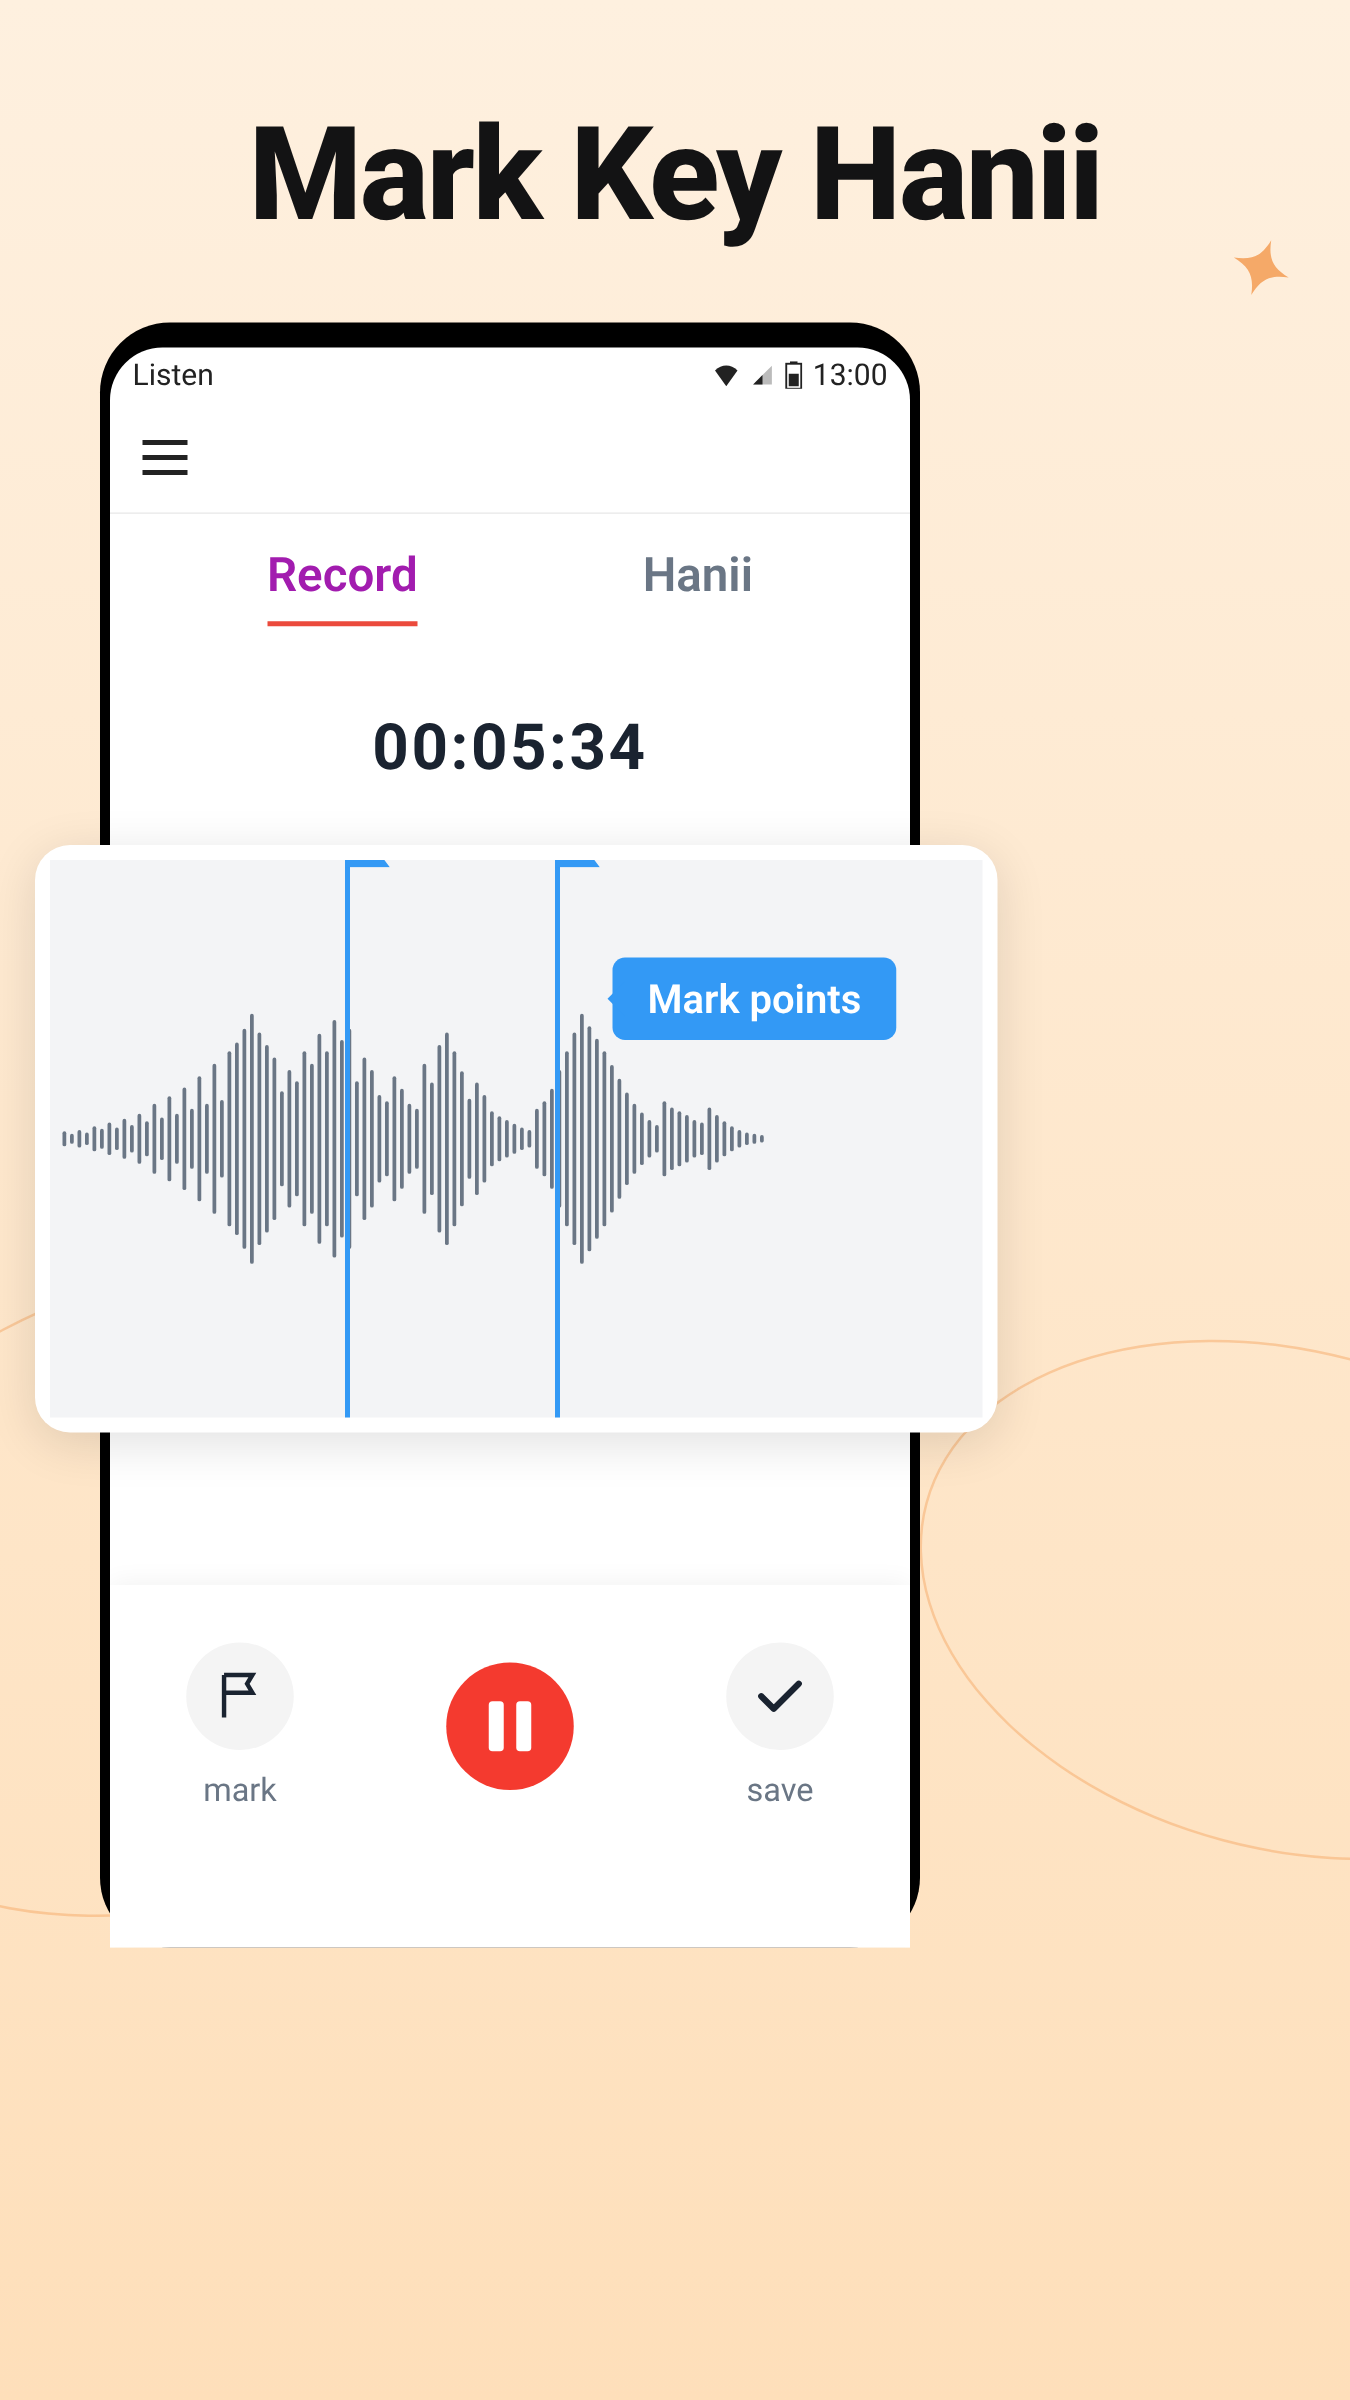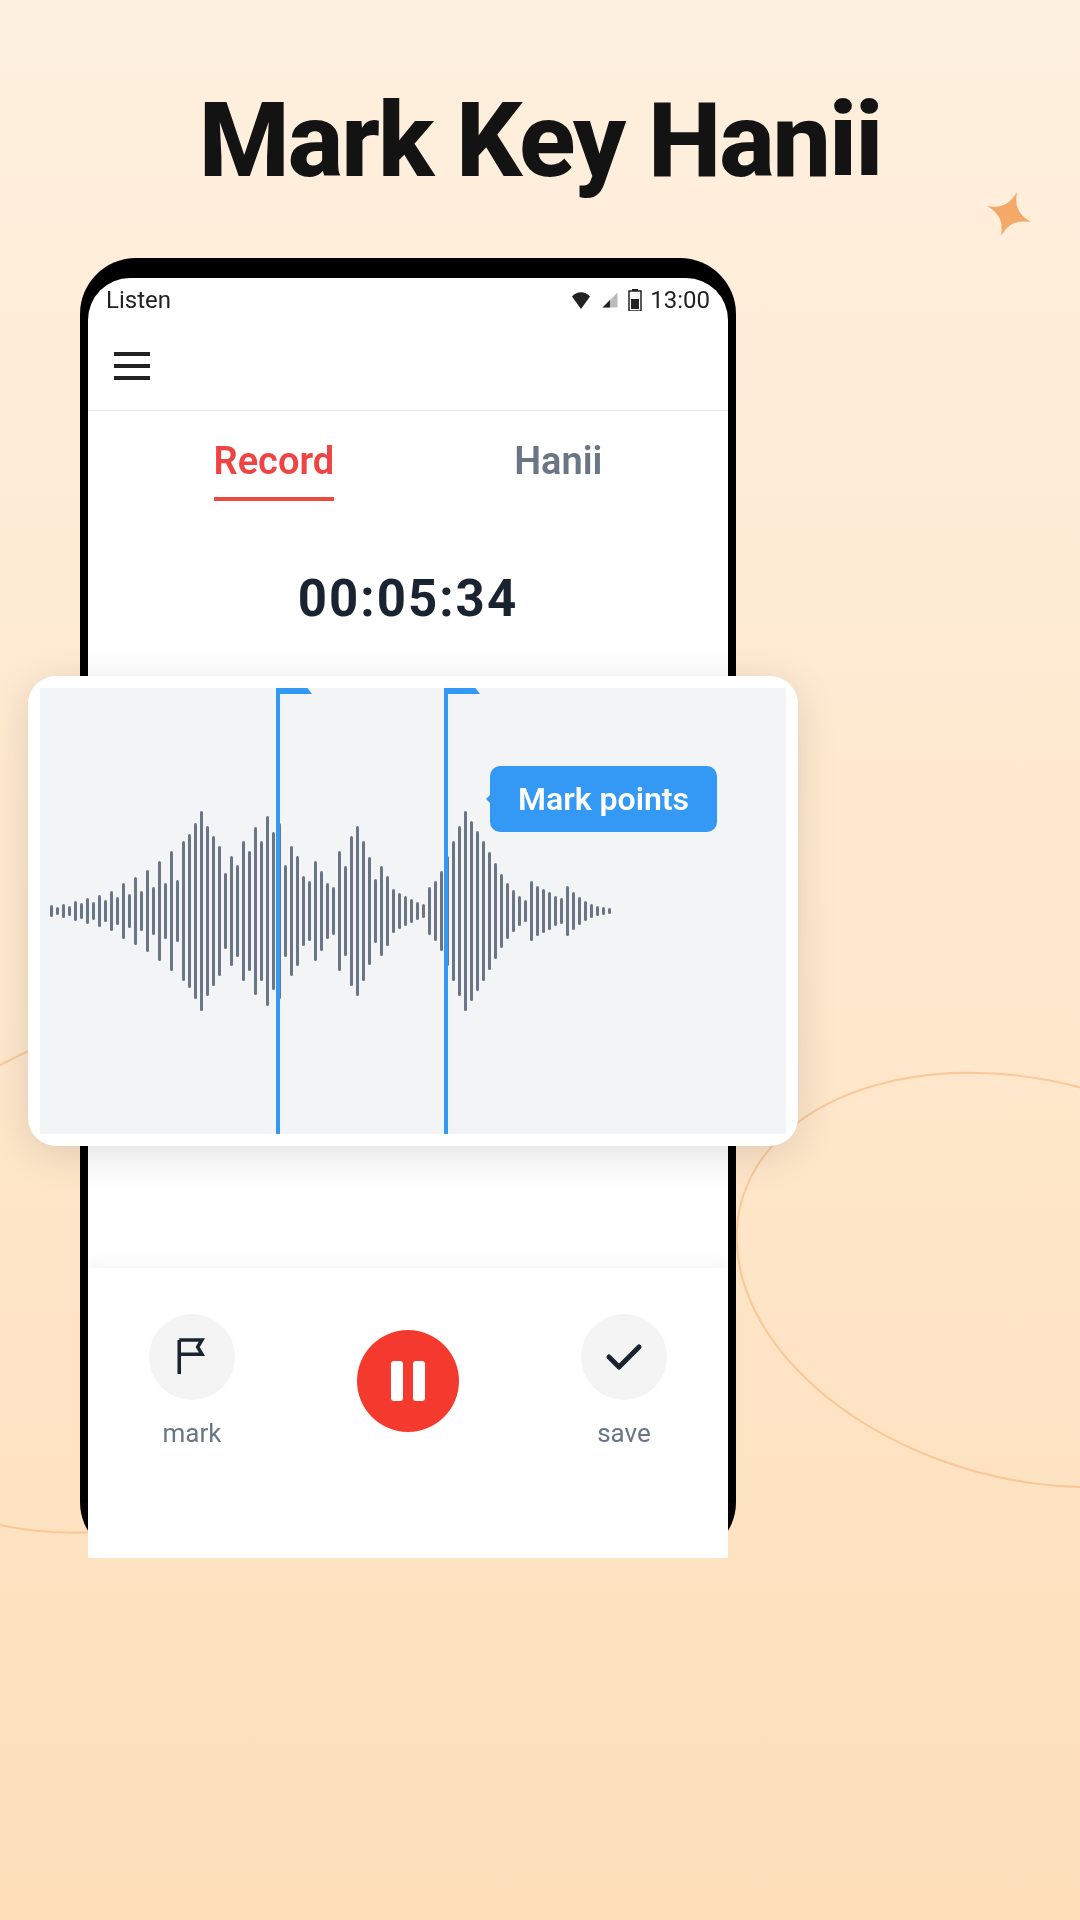--- a/index.html
+++ b/index.html
@@ -9,21 +9,21 @@
     .phone-frame { position: absolute; top: 258px; left: 80px; width: 656px; height: 1300px; background: #000; border-radius: 56px; padding: 20px 8px 0 8px; }
     .phone-screen { width: 100%; height: 100%; background: #fff; border-radius: 42px 42px 0 0; overflow: hidden; position: relative; }
     .status-bar { display: flex; justify-content: space-between; align-items: center; padding: 8px 18px; font-size: 24px; color: #222; }
     .status-left { font-weight: 400; }
     .status-right { display: flex; align-items: center; gap: 8px; }
     .toolbar { display: flex; align-items: center; padding: 30px 26px 30px 26px; border-bottom: 1px solid #e8e8e8; }
     .menu-btn { width: 36px; height: 28px; cursor: pointer; }
     .menu-line { width: 100%; height: 4px; background: #222; margin-bottom: 8px; }
     .tabs { display: flex; justify-content: center; gap: 180px; padding-top: 28px; }
     .tab { font-size: 38px; font-weight: 600; color: #6a7685; cursor: pointer; padding-bottom: 14px; }
-    .tab.active { color: #ef4444; border-bottom: 4px solid #eb4a3c; }
+    .tab.active { color: #a21caf; border-bottom: 4px solid #eb4a3c; }
     .timer { font-size: 51px; font-weight: 700; color: #1a2330; text-align: center; margin-top: 68px; letter-spacing: 2px; font-variant-numeric: tabular-nums; }
     .subtext { text-align: center; font-size: 27px; color: #6a7685; margin-top: 12px; }
     .subtext-highlight { color: #eb4a3c; }
     .bottom-bar { position: absolute; bottom: 0; left: 0; right: 0; background: #fff; padding: 46px 0 110px 0; display: flex; justify-content: space-around; align-items: center; box-shadow: 0 -2px 20px rgba(0,0,0,0.06); }
     .action-col { display: flex; flex-direction: column; align-items: center; gap: 18px; }
     .icon-btn { width: 86px; height: 86px; border-radius: 50%; background: #f4f4f4; display: flex; align-items: center; justify-content: center; cursor: pointer; }
     .icon-btn-label { font-size: 26px; color: #6a7685; }
     .record-btn { width: 102px; height: 102px; border-radius: 50%; background: #f43a2f; display: flex; align-items: center; justify-content: center; cursor: pointer; }
     .pause-bars { display: flex; gap: 10px; }
     .pause-bar { width: 12px; height: 40px; background: #fff; border-radius: 3px; }

